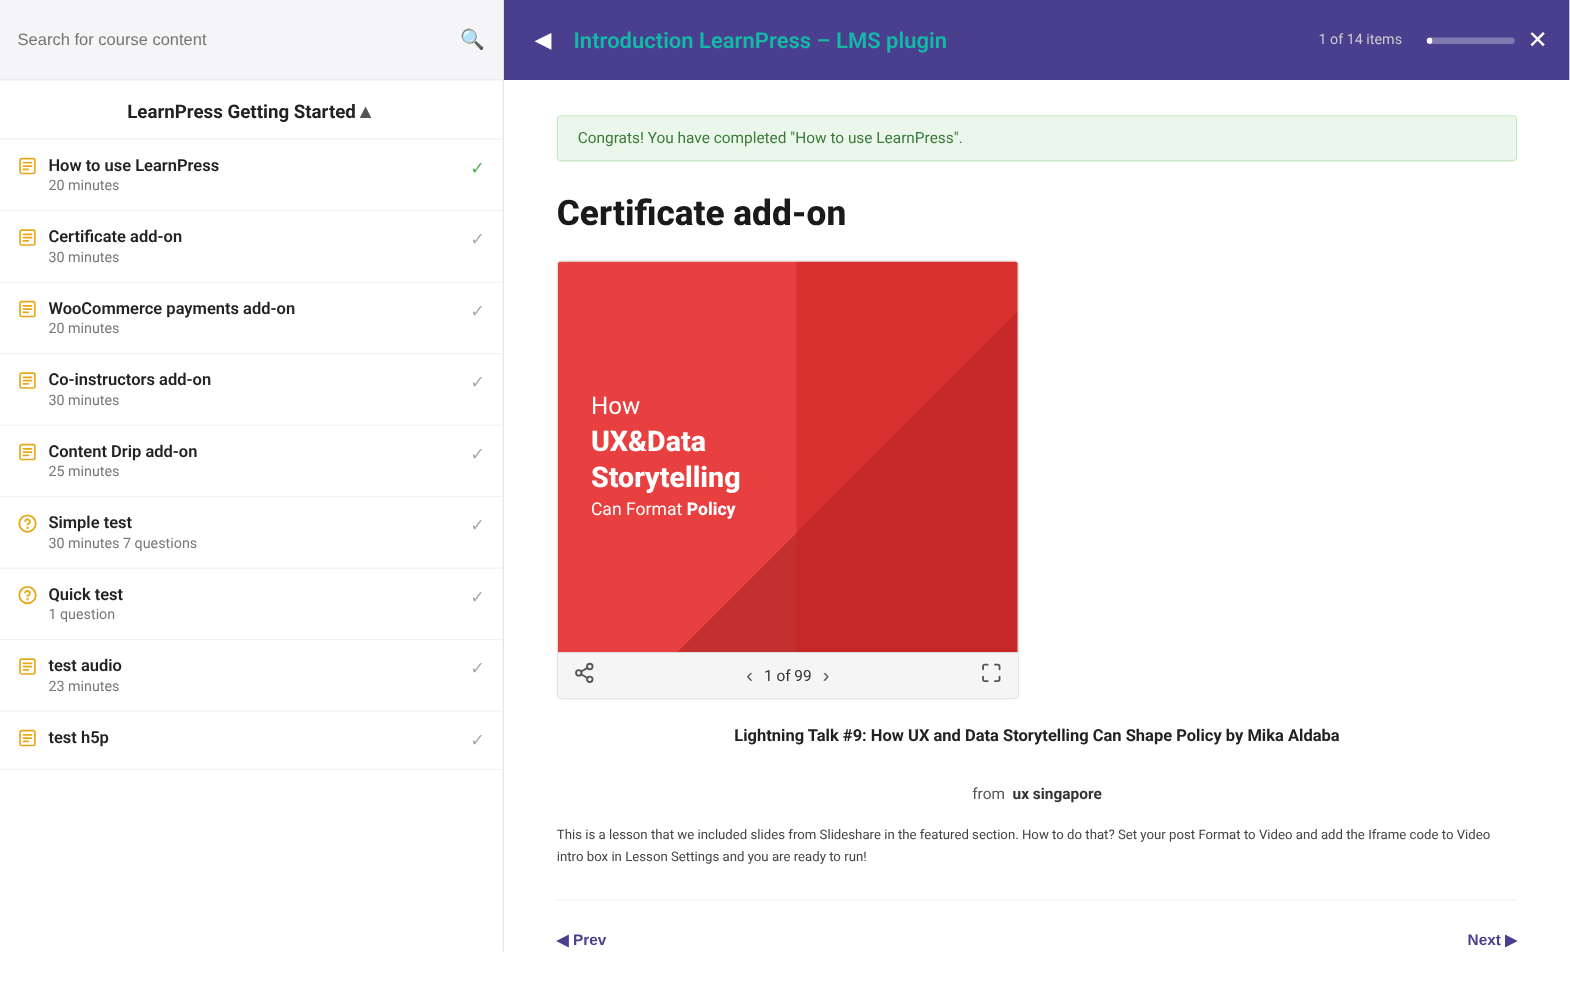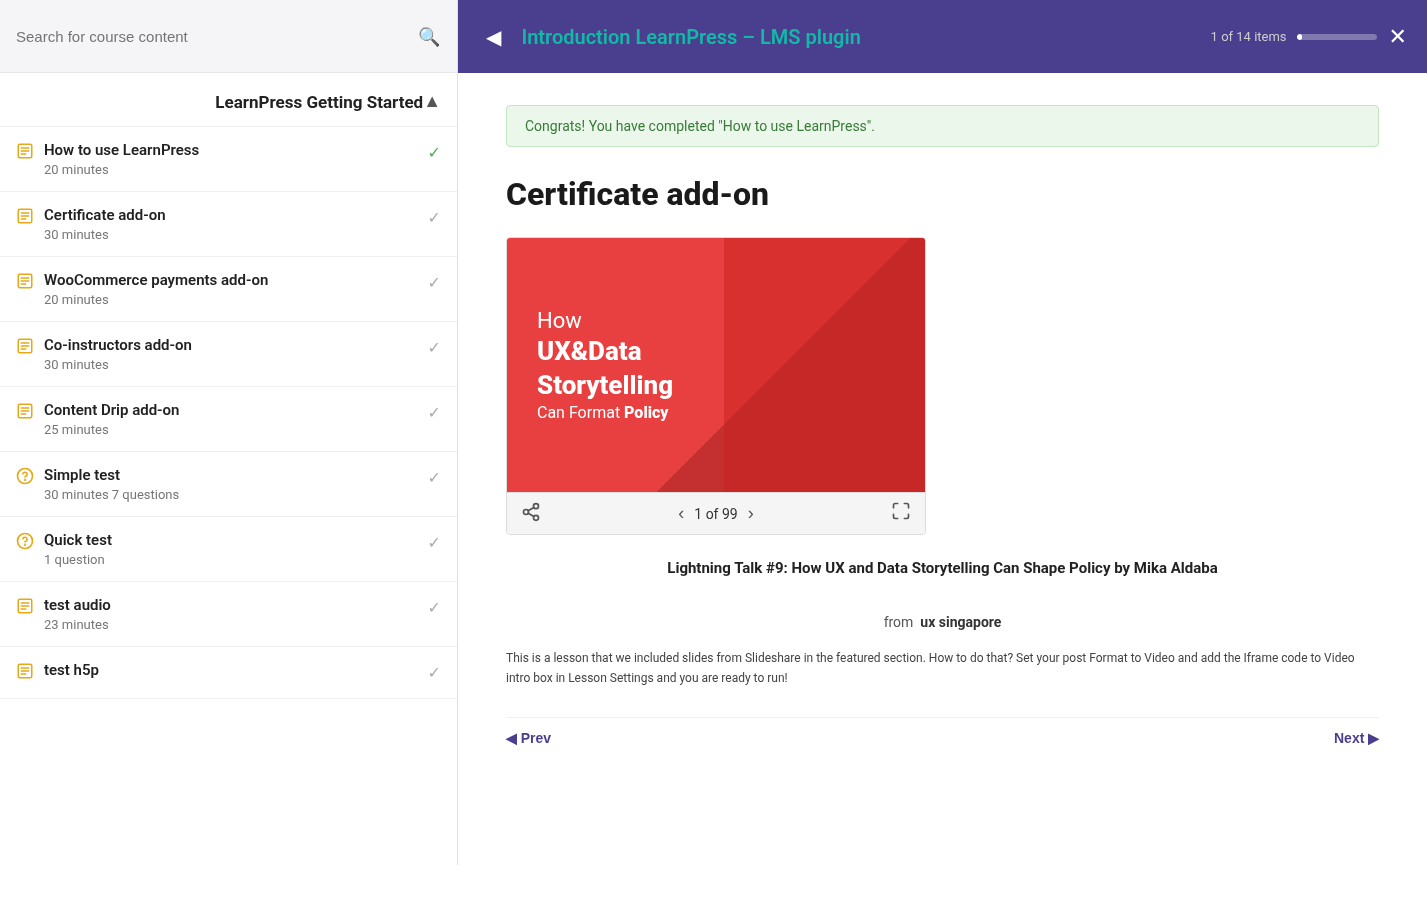--- a/index.html
+++ b/index.html
@@ -34,21 +34,21 @@
       outline: none;
     }
     .search-icon {
       color: #888;
       font-size: 18px;
     }
 
     .section-header {
       display: flex;
       align-items: center;
-      justify-content: flex-end;
+      justify-content: center;
       padding: 18px 16px 14px 16px;
       border-bottom: 1px solid #eee;
     }
     .section-title {
       font-size: 17px;
       font-weight: 700;
       color: #222;
     }
     .collapse-btn {
       background: none;
@@ -142,21 +142,21 @@
     .lesson-title {
       flex: 1;
       font-size: 20px;
       font-weight: 600;
       color: #14b8a6;
     }
 
     .progress-info {
       display: flex;
       align-items: center;
-      gap: 10px;
+      gap: 22px;
       font-size: 13px;
       color: #ccc;
     }
 
     .progress-bar {
       width: 80px;
       height: 6px;
       background: rgba(255,255,255,0.3);
       border-radius: 3px;
       overflow: hidden;
@@ -203,21 +203,21 @@
     .slideshow-container {
       border: 1px solid #ddd;
       border-radius: 4px;
       overflow: hidden;
       margin-bottom: 24px;
       max-width: 420px;
     }
 
     .slide-image {
       width: 100%;
-      height: 254px;
+      height: 355px;
       background: linear-gradient(135deg, #e84040 0%, #e84040 60%, #c43030 60%, #c43030 100%);
       display: flex;
       align-items: center;
       justify-content: center;
       position: relative;
       overflow: hidden;
     }
 
     .slide-text-overlay {
       color: #fff;
@@ -297,21 +297,21 @@
       font-size: 12px;
       color: #444;
       line-height: 1.7;
       margin-bottom: 28px;
     }
 
     .pagination-bar {
       display: flex;
       justify-content: space-between;
       align-items: center;
-      padding: 12px 0;
+      padding: 27px 0;
       border-top: 1px solid #eee;
     }
 
     .prev-btn, .next-btn {
       background: none;
       border: none;
       font-size: 14px;
       font-weight: 600;
       cursor: pointer;
       color: #4a3f8f;

